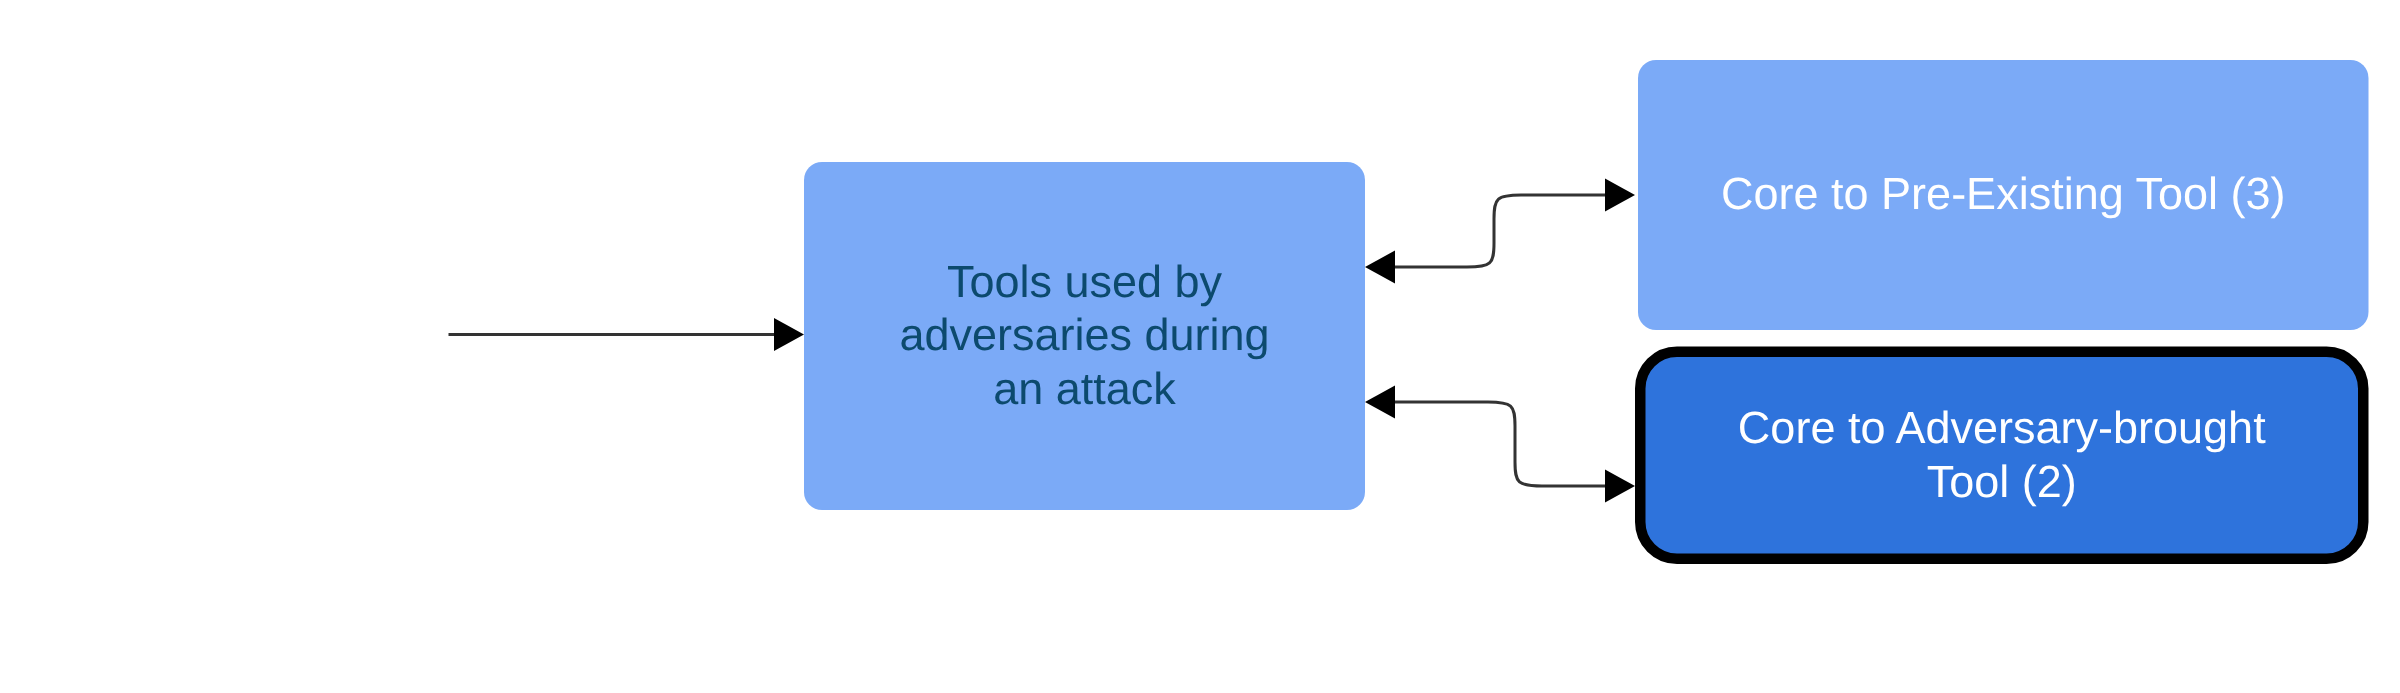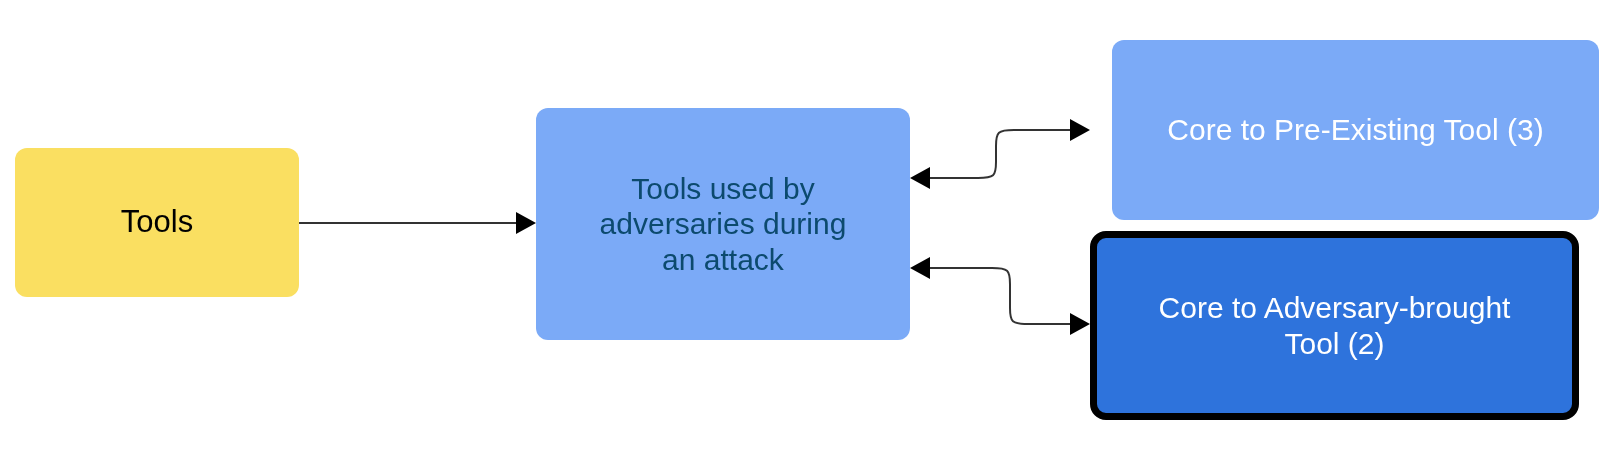--- a/index.html
+++ b/index.html
@@ -52,33 +52,32 @@
   
   #node-core-pre-existing {
     left: 1092px;
     top: 40px;
     width: 487px;
     height: 180px;
     background: #7BAAF7;
     color: #ffffff;
     font-size: 30px;
     padding: 0 16px;
-    margin-left: 20px;
   }
   
   #node-core-adversary-brought {
     left: 1090px;
     top: 231px;
     width: 489px;
-    height: 189px;
+    height: 145px;
     background: #2E73DC;
     color: #ffffff;
     font-size: 30px;
     border: 7px solid #000000;
-    border-radius: 16px;
+    border-radius: 28px;
     padding: 0 16px;
   }
   #edges {
     position: absolute;
     left: 0;
     top: 0;
     width: 1600px;
     height: 462px;
     pointer-events: none;
   }
@@ -110,21 +109,20 @@
       <polygon class="arrow-head" points="1070,119 1090,130 1070,141"></polygon>
     </g>
 
     <g>
       <path class="edge-path" d="M 928 268 L 992 268 C 1008 268 1010 270 1010 284 L 1010 308 C 1010 322 1012 324 1028 324 L 1072 324"></path>
       <polygon class="arrow-head" points="930,257 910,268 930,279"></polygon>
       <polygon class="arrow-head" points="1070,313 1090,324 1070,335"></polygon>
     </g>
   </svg>
 
-  <div class="node" id="node-tools">Tools</div>
 
   <div class="node" id="node-tools-description">Tools used by
 adversaries during
 an attack</div>
 
   <div class="node" id="node-core-pre-existing">Core to Pre-Existing Tool (3)</div>
 
   <div class="node" id="node-core-adversary-brought">Core to Adversary-brought
 Tool (2)</div>
 

